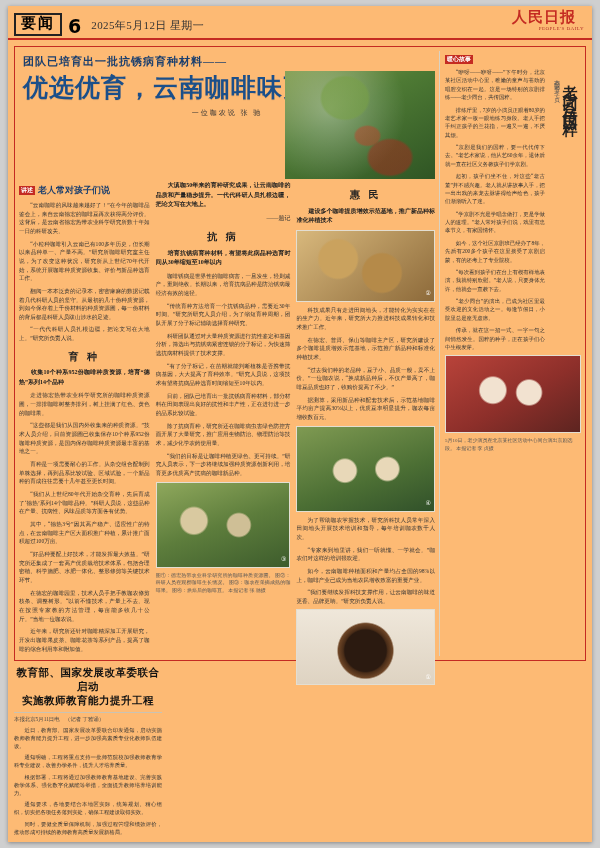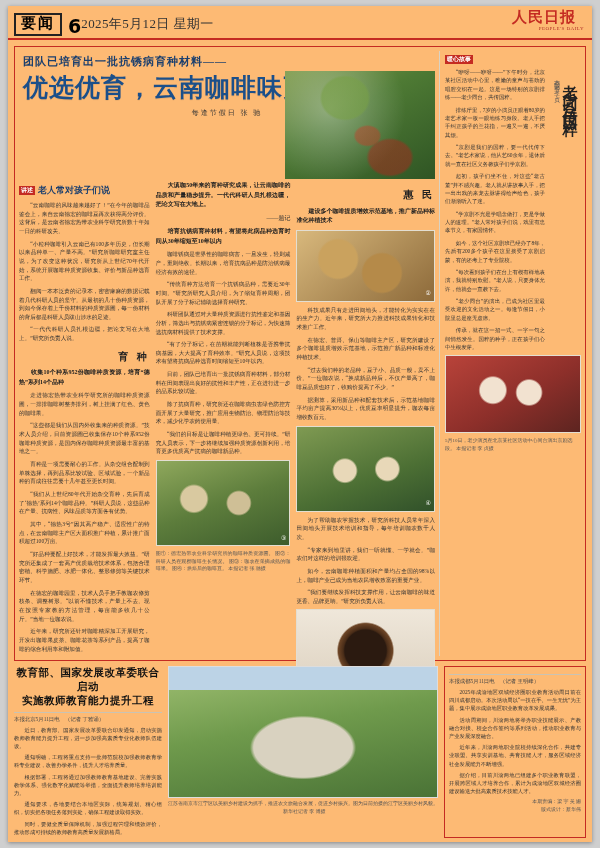--- a/index.html
+++ b/index.html
@@ -33,21 +33,21 @@
     letter-spacing:2px;
     font-family:"DejaVu Sans", sans-serif;
     line-height:1.05;
   }
   .mh-pageno {
     font-size:19px; font-weight:bold; margin-left:6px;
     font-family:"DejaVu Sans", sans-serif;
     line-height:1;
   }
   .mh-date {
-    font-size:13px; color:#333; margin-bottom:3px;
+    font-size:11px; color:#333; margin-left:10px; margin-bottom:3px;
     letter-spacing:.4px;
     text-align:center;
   }
   .mh-logo {
     position:absolute; right:16px; top:2px;
     font-size:15px; font-weight:bold; color:#c42b22;
     letter-spacing:1px;
     font-family:"DejaVu Sans", sans-serif;
     margin-left:12px;
   }
@@ -106,21 +106,21 @@
   .c3 { width:140px; }
 
   .sec-tag {
     display:inline-block; background:#c42b22; color:#fff;
     font-size:6px; padding:0 2px; margin-right:3px; vertical-align:1px;
   }
   .sec-head {
     font-size:9px; font-weight:bold; color:#1b3f6e; margin:3px 0 3px 0;
   }
   .sub-head {
-    font-size:10px; font-weight:bold; color:#222; text-align:right;
+    font-size:10px; font-weight:bold; color:#222; text-align:center;
     letter-spacing:3px; margin:6px 0 4px 0;
   }
   .lead {
     font-size:6px; line-height:1.6; color:#222; font-weight:bold;
     text-align:justify; margin:0 0 5px 0; text-indent:2em;
   }
   .sign { font-size:6px; text-align:right; margin:3px 0 4px 0; }
 
   .photo {
     position:relative; overflow:hidden; margin:4px 0;
@@ -177,21 +177,21 @@
   }
   .p-opera {
     height:78px; margin-top:4px;
     background:
       radial-gradient(circle at 35% 45%, #f2e2d0 0 13%, rgba(0,0,0,0) 15%),
       radial-gradient(circle at 62% 48%, #f2e2d0 0 13%, rgba(0,0,0,0) 15%),
       linear-gradient(150deg,#b9433a 0%, #8d2f2a 55%, #5d2420 100%);
   }
 
   
-  .bottom { position:absolute; left:6px; top:660px; width:572px; height:172px; display:flex; gap:6px; }
+  .bottom { position:absolute; left:6px; top:660px; width:572px; height:172px; display:flex; gap:6px;flex-direction:column; }
   .b-left { width:148px; }
   .b-mid  { width:270px; }
   .b-right{ width:142px; }
   .b-title {
     font-size:10.5px; font-weight:bold; color:#111; line-height:1.35;
     text-align:center; letter-spacing:.5px; margin-bottom:3px;
   }
   .b-sub { font-size:5.4px; color:#444; margin-bottom:3px; }
   .b-col { font-size:5.3px; line-height:1.55; color:#333; text-align:justify; }
   .b-col p { margin:0 0 3px 0; text-indent:2em; }
@@ -220,21 +220,21 @@
     <div class="mh-logo-sub">PEOPLE'S DAILY</div>
   </div>
 
   <div class="redbox">
 
     <div class="left-zone">
 
       <div class="kicker">团队已培育出一批抗锈病育种材料——</div>
       <div class="hl-wrap">
         <div class="headline">优选优育，云南咖啡味更香</div>
-        <div class="byline">每逢节假日 张 驰</div>
+        <div class="byline">一位咖农说 张 驰</div>
         <div class="hl-photo"></div>
       </div>
 
       <div class="cols">
 
         <div class="col c1">
           <div class="sec-head">
             <span class="sec-tag">讲述</span><span>老人常对孩子们说</span>
           </div>
           <p>“云南咖啡的风味越来越好了！”在今年的咖啡品鉴会上，来自云南德宏的咖啡豆再次获得高分评价。这背后，是云南省德宏热带农业科学研究所数十年如一日的科研攻关。</p>
@@ -251,20 +251,21 @@
           <p>其中，“德热3号”因其高产稳产、适应性广的特点，在云南咖啡主产区大面积推广种植，累计推广面积超过100万亩。</p>
           <p>“好品种要配上好技术，才能发挥最大效益。”研究所还集成了一套高产优质栽培技术体系，包括合理密植、科学施肥、水肥一体化、整形修剪等关键技术环节。</p>
           <p>在德宏的咖啡园里，技术人员手把手教咖农修剪枝条、调整树形。“以前不懂技术，产量上不去。现在按照专家教的方法管理，每亩能多收几十公斤。”当地一位咖农说。</p>
           <p>近年来，研究所还针对咖啡精深加工开展研究，开发出咖啡果皮茶、咖啡花茶等系列产品，提高了咖啡的综合利用率和附加值。</p>
         </div>
 
         <div class="col c2">
           <p class="lead">大滇咖50年来的育种研究成果，让云南咖啡的品质和产量稳步提升。一代代科研人员扎根边疆，把论文写在大地上。</p>
           <div class="sign">——题记</div>
 
+          <div class="sub-head">抗 病</div>
           <p class="lead">培育抗锈病育种材料，有望将此病品种选育时间从30年缩短至10年以内</p>
           <p>咖啡锈病是世界性的咖啡病害，一旦发生，轻则减产，重则绝收。长期以来，培育抗病品种是防治锈病最经济有效的途径。</p>
           <p>“传统育种方法培育一个抗锈病品种，需要近30年时间。”研究所研究人员介绍，为了缩短育种周期，团队开展了分子标记辅助选择育种研究。</p>
           <p>科研团队通过对大量种质资源进行抗性鉴定和基因分析，筛选出与抗锈病紧密连锁的分子标记，为快速筛选抗病材料提供了技术支撑。</p>
           <p>“有了分子标记，在苗期就能判断植株是否携带抗病基因，大大提高了育种效率。”研究人员说，这项技术有望将抗病品种选育时间缩短至10年以内。</p>
           <p>目前，团队已培育出一批抗锈病育种材料，部分材料在田间表现出良好的抗性和丰产性，正在进行进一步的品系比较试验。</p>
           <p>除了抗病育种，研究所还在咖啡病虫害绿色防控方面开展了大量研究，推广应用生物防治、物理防治等技术，减少化学农药使用量。</p>
           <p>“我们的目标是让咖啡种植更绿色、更可持续。”研究人员表示，下一步将继续加强种质资源创新利用，培育更多优质高产抗病的咖啡新品种。</p>
 
           <div class="photo p-farmers">

